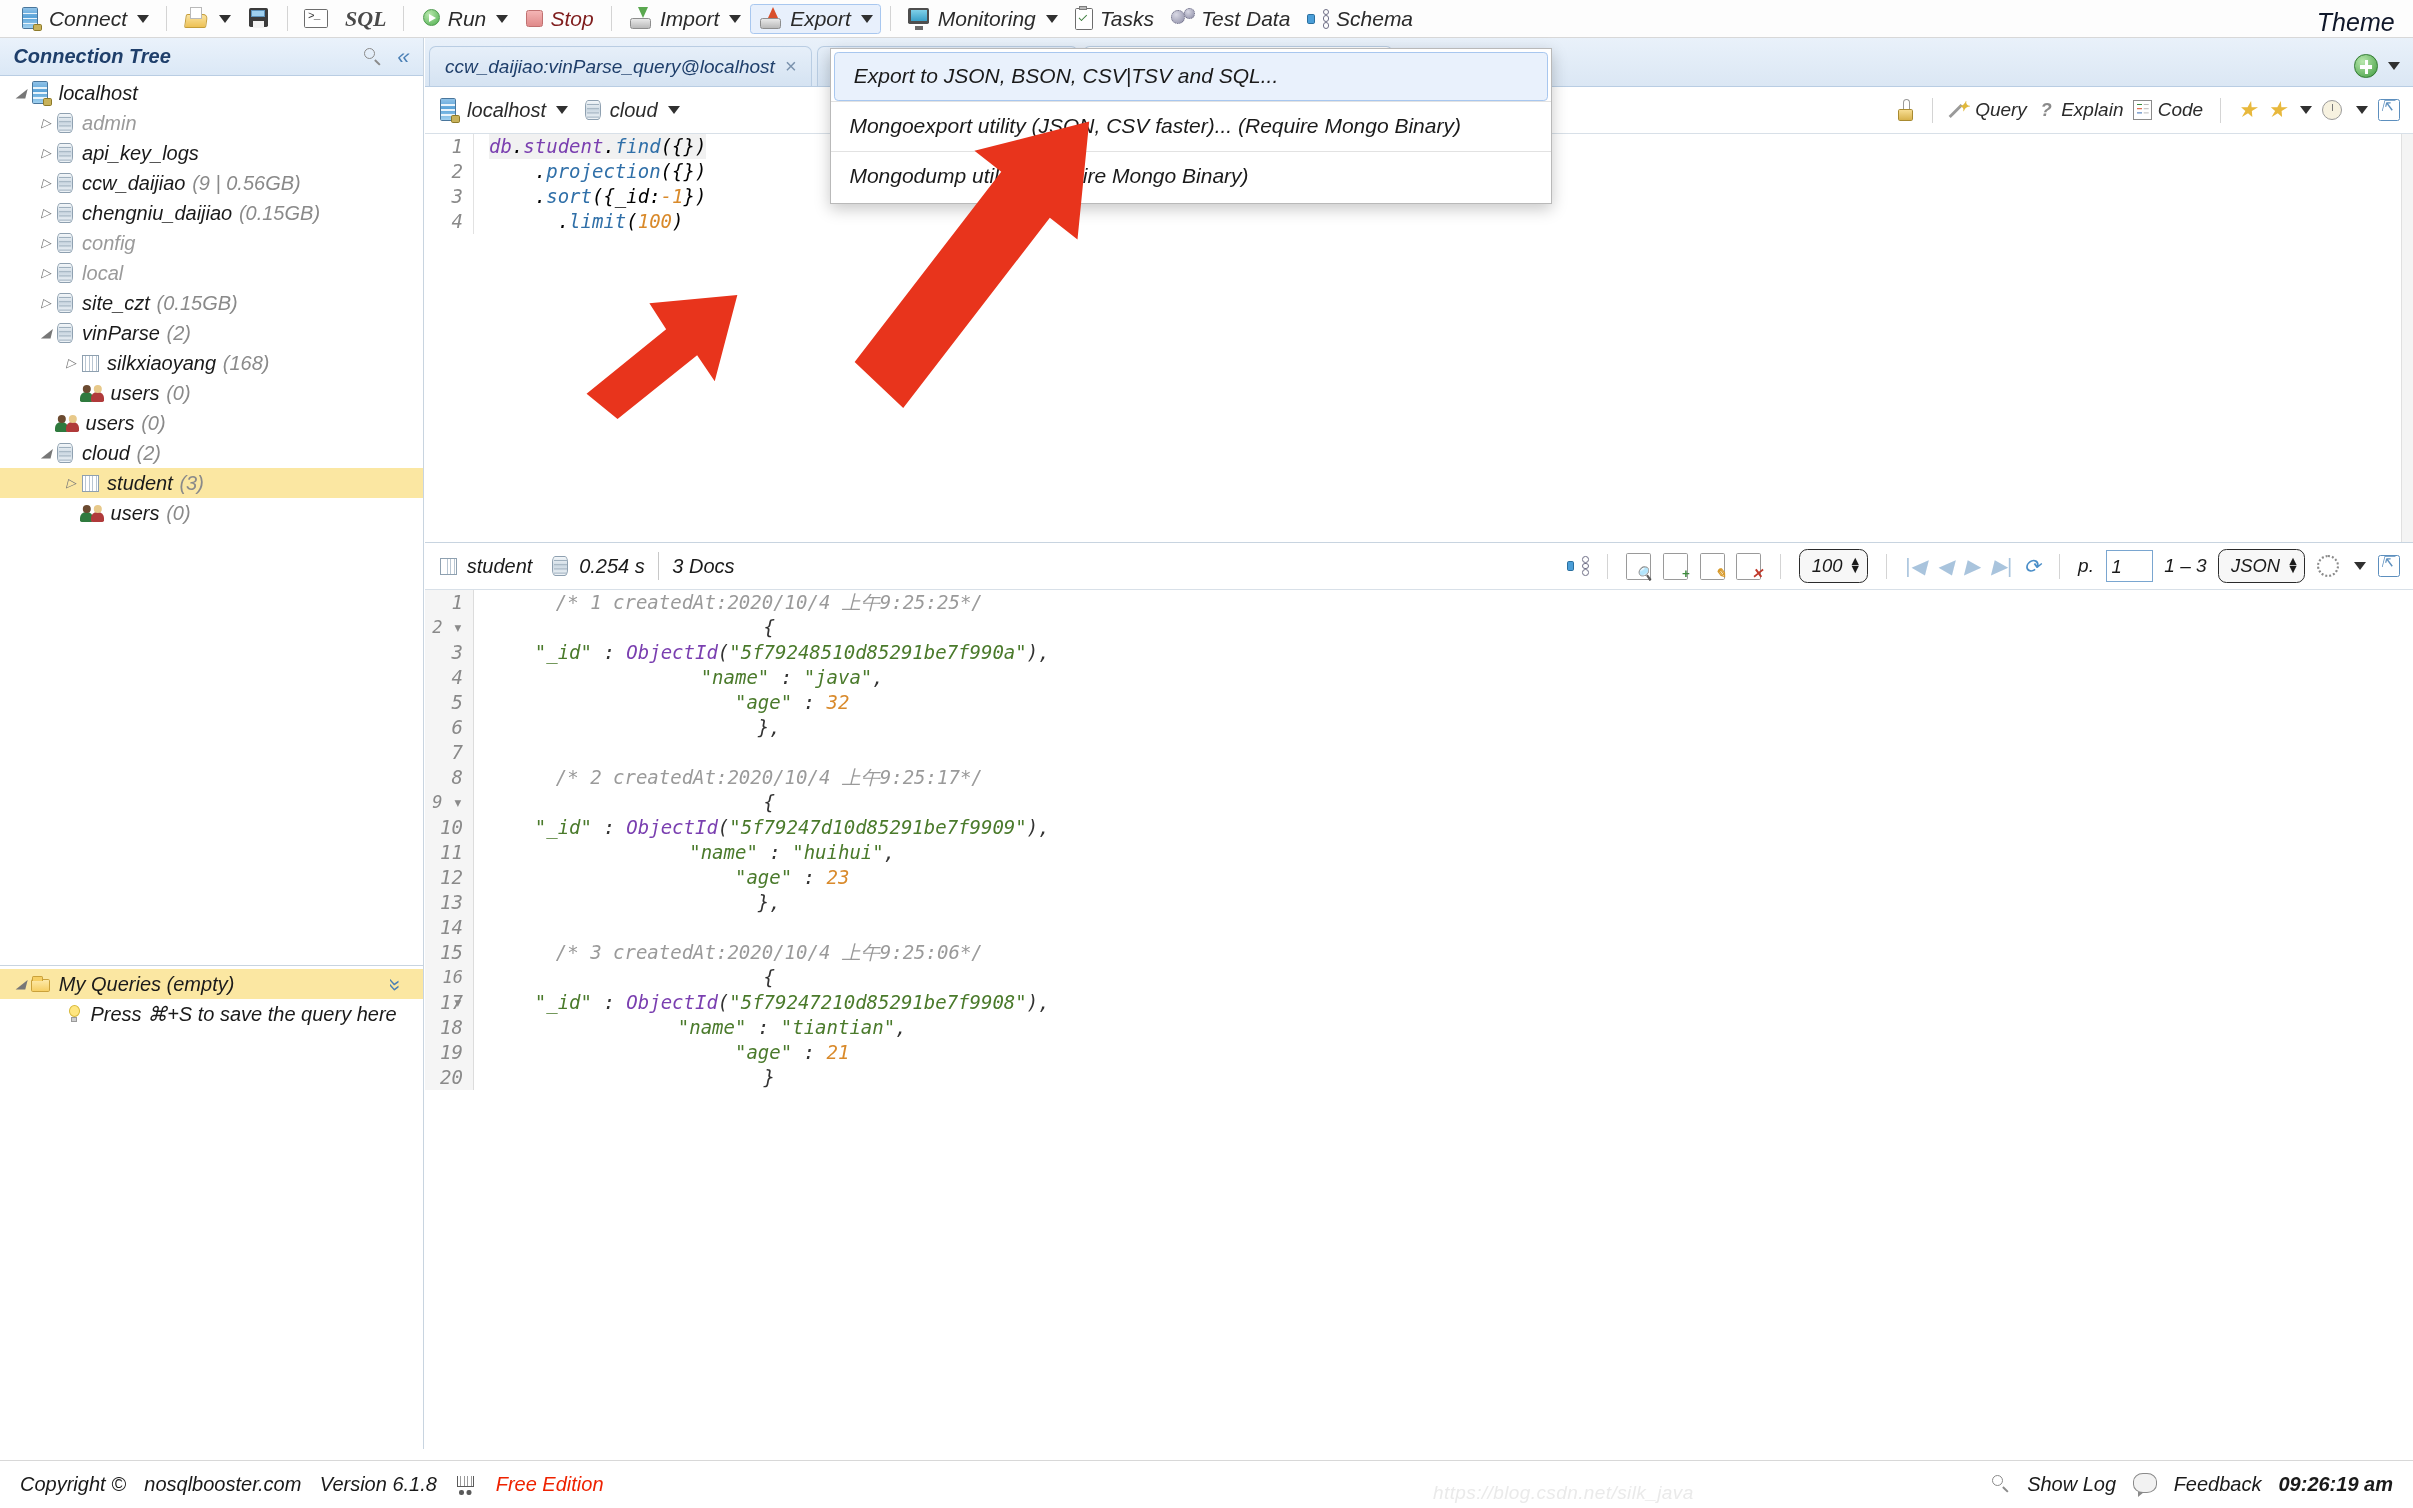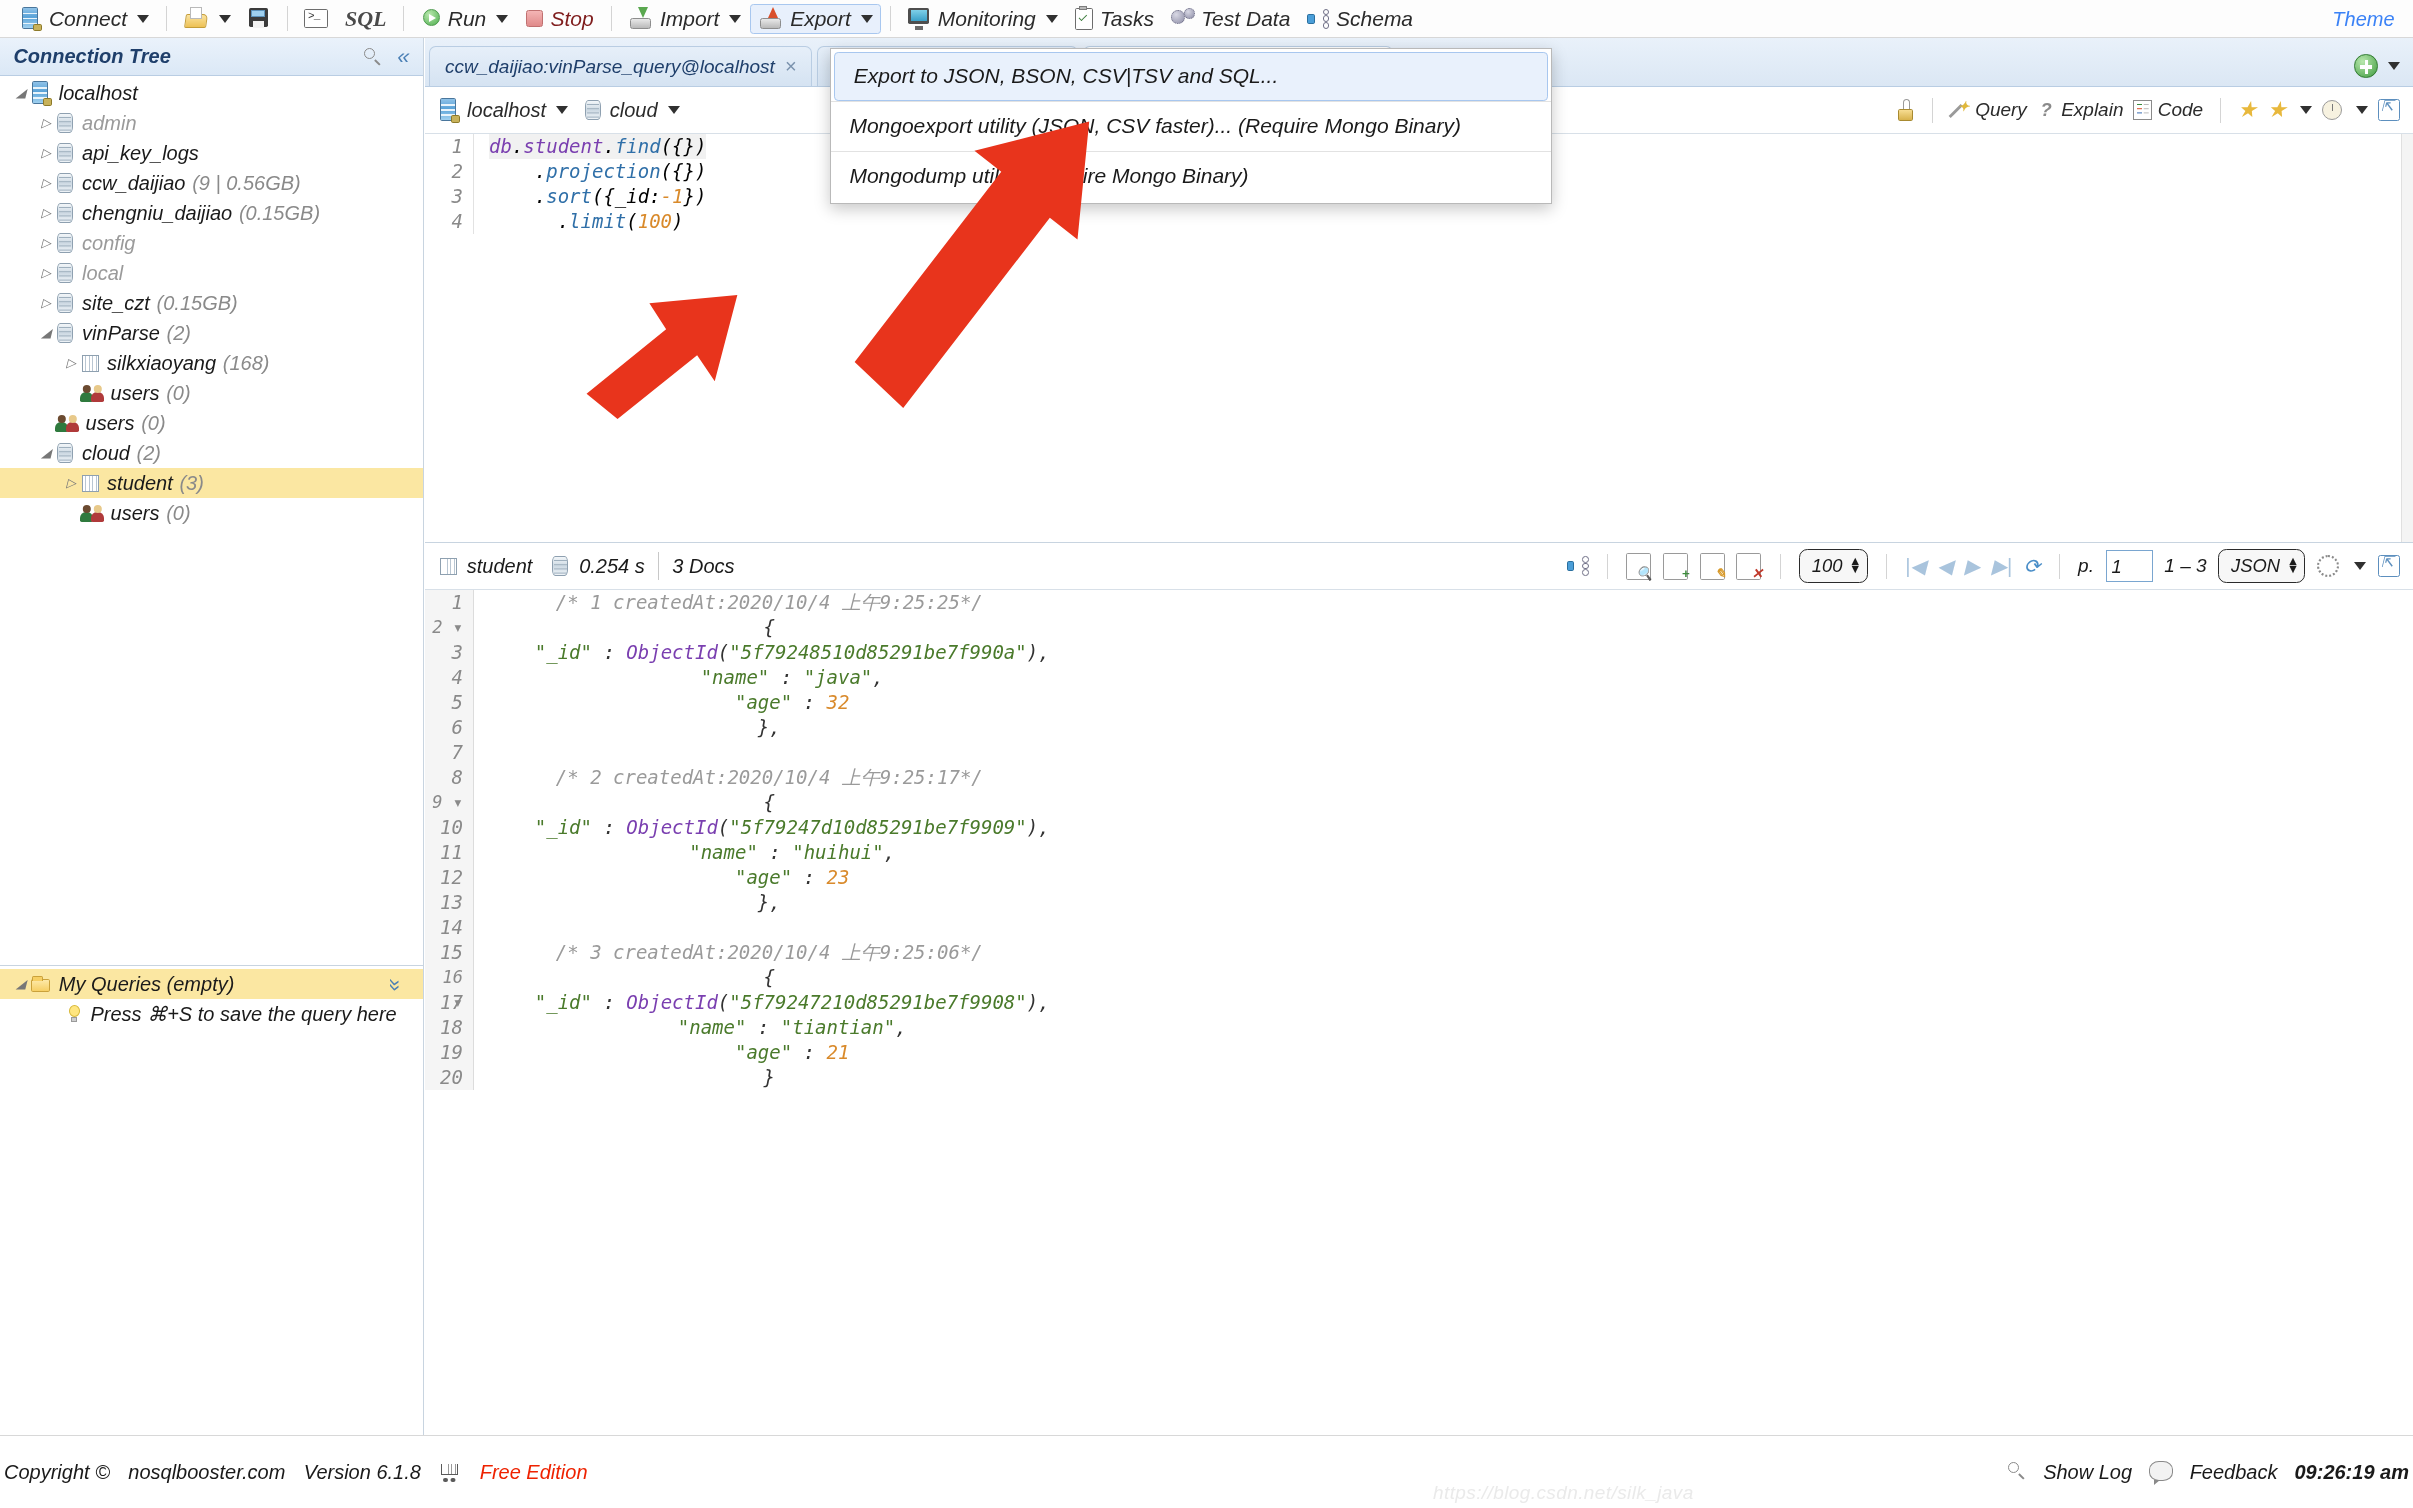--- a/index.html
+++ b/index.html
@@ -31,21 +31,21 @@
   .tb-btn.active {
     background: #e8f0fc; border: 0.8px solid #a8c7ef;
   }
   .tb-btn.disabled { color: #7f1d1d; }
   .tb-sep { width: 0.8px; height: 25px; background: #d4d4d4; margin: 0 8.4px; }
   .caret { width: 0; height: 0; border-left: 6.7px solid transparent;
            border-right: 6.7px solid transparent; border-top: 8.4px solid #303030;
            margin-left: 3.4px; }
   #theme-btn {
     position: absolute; right: 18.4px; top: 8.4px;
-    font-size: 20px; color: #3b82f6;
+    font-size: 25px; color: #0f172a;
   }
 
   
   .ic { display: inline-block; position: relative; flex: 0 0 auto; }
 
   
   .ic-server { width: 22px; height: 25px; }
   .ic-server i {
     position: absolute; left: 1.7px; top: 0.8px; width: 16px; height: 22.6px;
     background: linear-gradient(180deg,#8fc2e8 0%,#5aa3d8 45%,#9fd0ef 100%);
@@ -423,23 +423,23 @@
     width:47px; height:32px; border:0.8px solid #7aa6d0; background:#fff;
     font-size:18.4px; color:#1a1a1a; padding:0 5px; line-height:32px;
   }
   .range { font-size:19px; color:#1a1a1a; }
   .gear { width:22px; height:22px; border-radius:50%; border:2.5px dotted #8a8a8a; }
 
   #res-body { position:absolute; top:47px; left:0; right:0; bottom:0; overflow:hidden; }
 
   
   #statusbar {
-    position: absolute; left: 0; bottom: 0; width: 2413px; height: 73px;
+    position: absolute; left: 0; bottom: 0; width: 2413px; height: 48px;
     border-top: 0.8px solid #d8d8d8; background: #fff;
-    display: flex; align-items: center; padding: 0 4px;
+    display: flex; align-items: center; padding: 0 20px;
     font-size: 20px; color: #1a1a1a;
   }
   #sb-left { display:flex; align-items:center; gap: 18.4px; }
   #sb-right { margin-left:auto; display:flex; gap: 17px; }
   .free { color:#ee2200; }
   .ic-cart { width:22px; height:20px; position:relative; }
   .ic-cart i { position:absolute; left:1.7px; top:1.7px; width:17px; height:11px;
                border:1.7px solid #5a5a5a; border-top:none;
                background: repeating-linear-gradient(90deg,#fff 0 2.5px,#9a9a9a 2.5px 3.4px); }
   .ic-cart b { position:absolute; left:4.2px; bottom:0; width:4.2px; height:4.2px;

